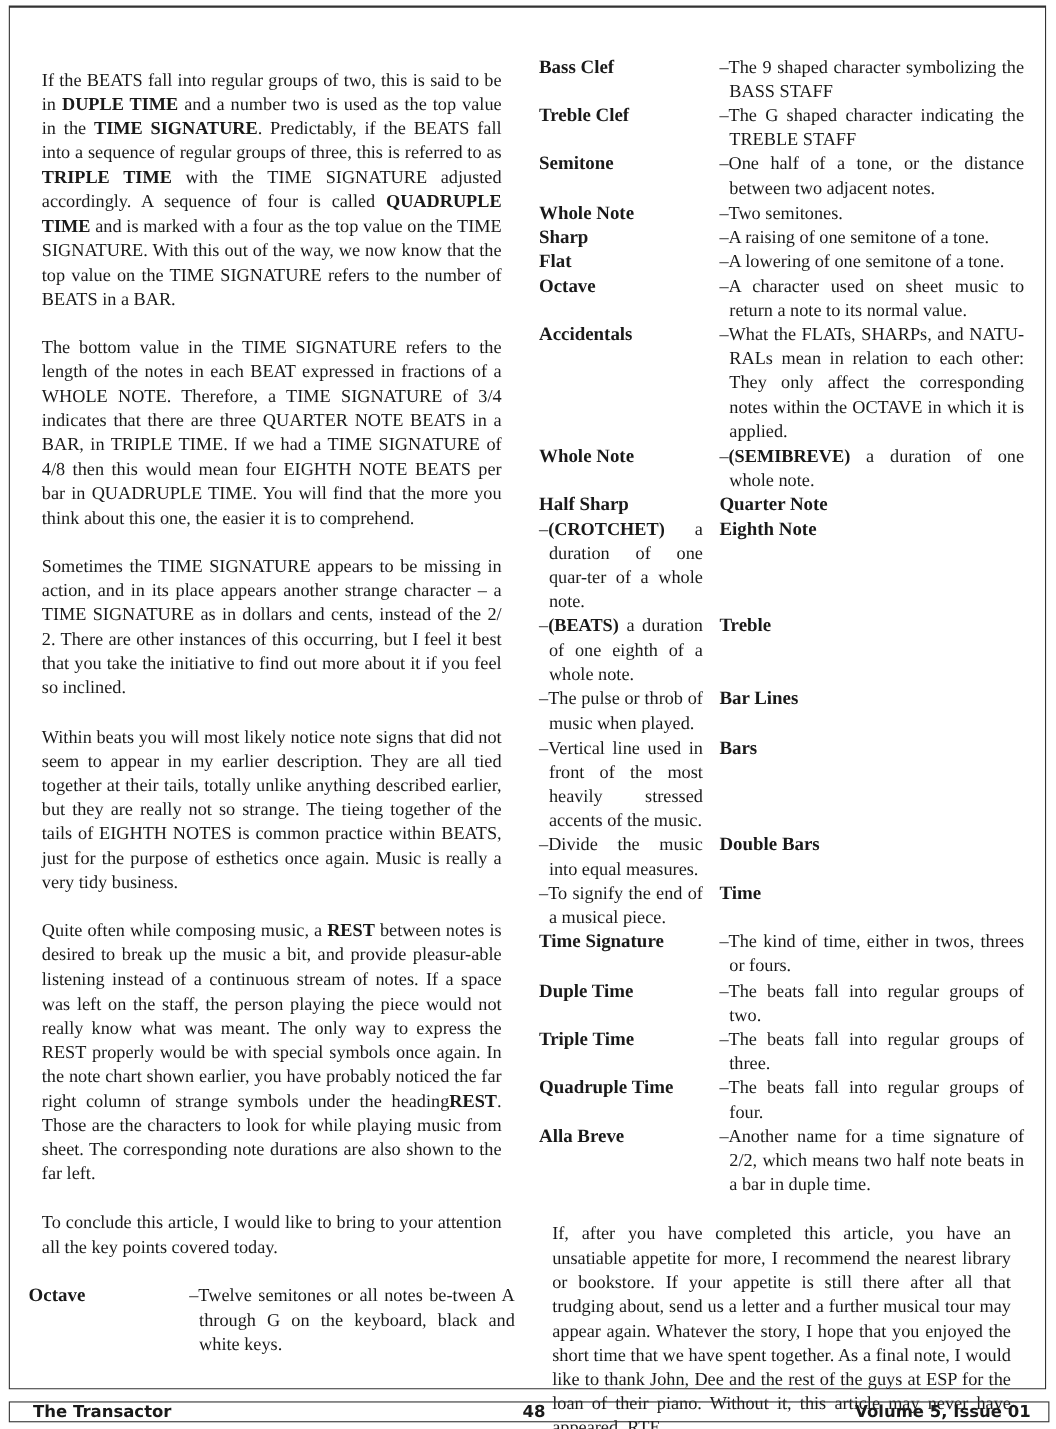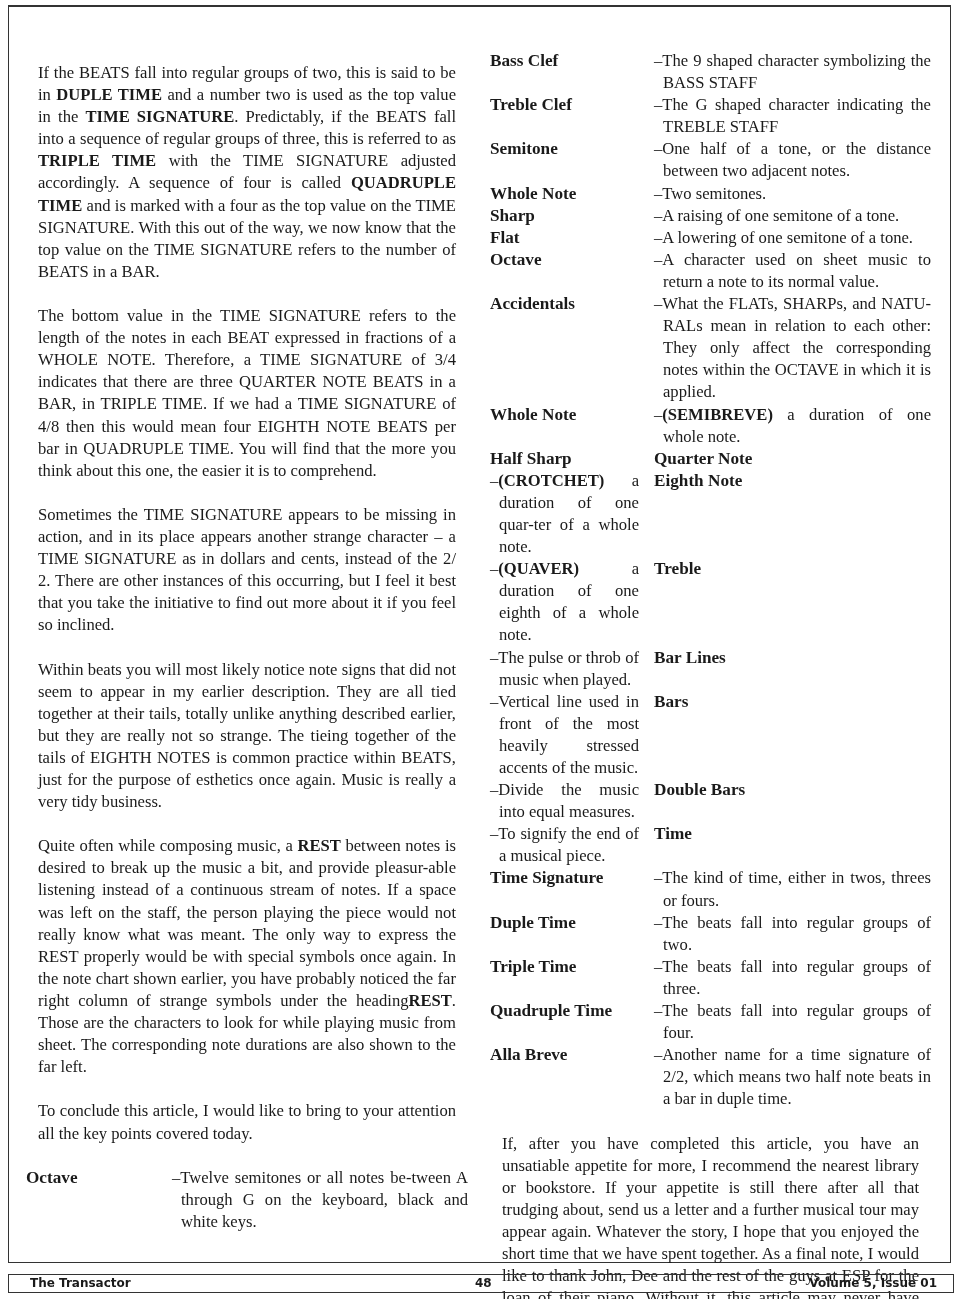--- a/index.html
+++ b/index.html
@@ -13,21 +13,21 @@
   p { margin: 12px; text-align: justify; }
   p + p { margin-top: 22.1px; }
   b { font-weight: bold; }
   .gloss { display: grid; grid-template-columns: 149px 1fr; column-gap: 15px; }
   .gloss-left { display: grid; grid-template-columns: 146px 1fr; margin-top: 22px; }
   .term { font-weight: bold; font-size: 17.2px; }
   .def { text-align: justify; padding-left: 9px; text-indent: -9px; }
   .closing { margin-top: 22px; }
   .footer { position: absolute; left: 8px; top: 1274px; width: 946px; height: 19px;
             border: 1.5px solid #333; box-sizing: border-box;
-            font-family: "DejaVu Sans", sans-serif; font-weight: bold; font-size: 12px;
+            font-family: "DejaVu Sans", sans-serif; font-weight: bold; font-size: 15px;
             line-height: 17px; }
   .footer span { position: absolute; top: 0; }
   .f-left { left: 21px; }
   .f-mid { left: 466px; }
   .f-right { right: 16px; }
 </style>
 </head>
 <body>
 
 <div class="frame"></div>
@@ -64,21 +64,21 @@
       <div class="term">Octave</div>
       <div class="def">–A character used on sheet music to return a note to its normal value.</div>
       <div class="term">Accidentals</div>
       <div class="def">–What the FLATs, SHARPs, and NATU-RALs mean in relation to each other: They only affect the corresponding notes within the OCTAVE in which it is applied.</div>
       <div class="term">Whole Note</div>
       <div class="def"><span>–</span><b>(SEMIBREVE)</b><span> a duration of one whole note.</span></div>
       <div class="term">Half Sharp</div>
       <div class="term">Quarter Note</div>
       <div class="def"><span>–</span><b>(CROTCHET)</b><span> a duration of one quar-ter of a whole note.</span></div>
       <div class="term">Eighth Note</div>
-      <div class="def"><span>–</span><b>(QUAVER)</b><span> a duration of one eighth of a whole note.</span></div>
+      <div class="def"><span>–</span><b>(BEATS)</b><span> a duration of one eighth of a whole note.</span></div>
       <div class="term">Treble</div>
       <div class="def">–The pulse or throb of music when played.</div>
       <div class="term">Bar Lines</div>
       <div class="def">–Vertical line used in front of the most heavily stressed accents of the music.</div>
       <div class="term">Bars</div>
       <div class="def">–Divide the music into equal measures.</div>
       <div class="term">Double Bars</div>
       <div class="def">–To signify the end of a musical piece.</div>
       <div class="term">Time</div>
       <div class="term">Time Signature</div>

